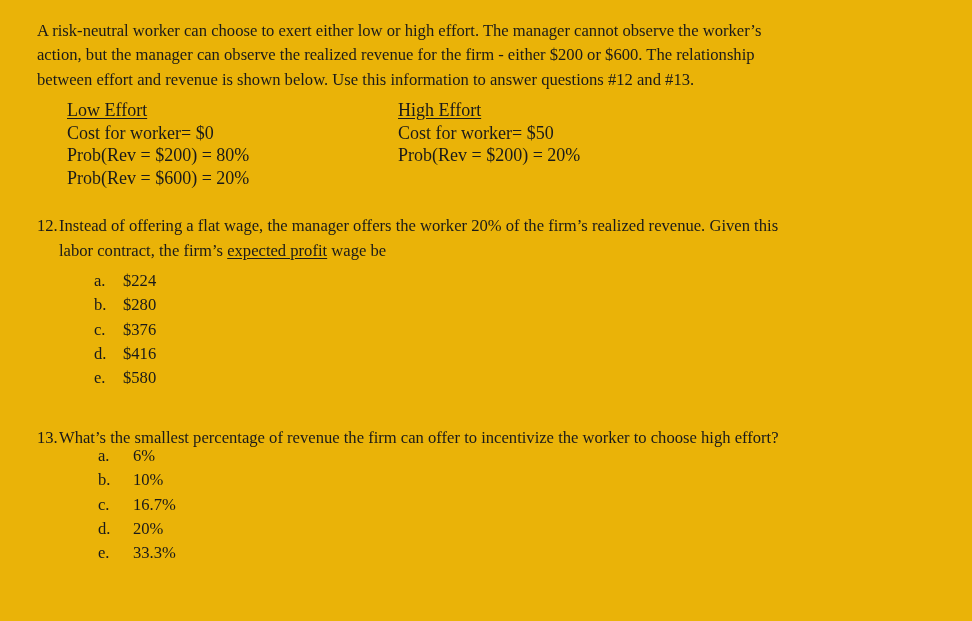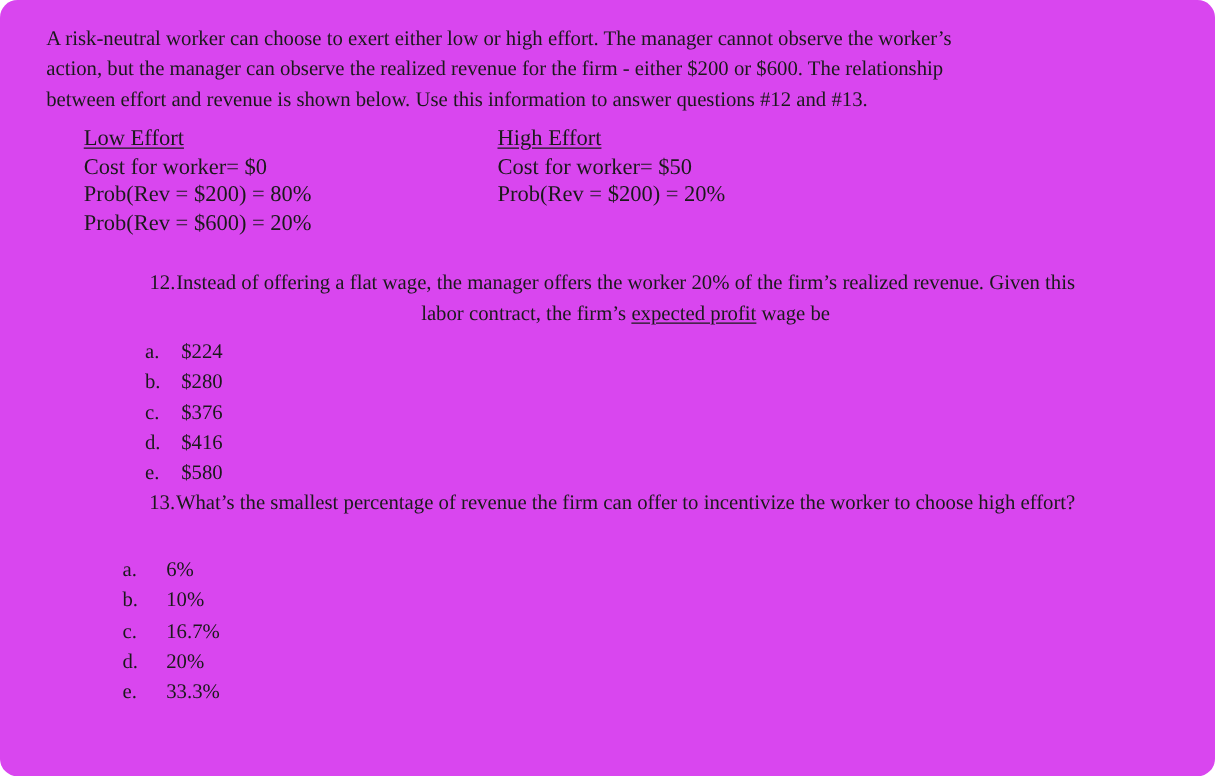--- a/index.html
+++ b/index.html
@@ -13,22 +13,21 @@
     position: relative;
     font-family: "Liberation Serif", "DejaVu Serif", serif;
     color: #1a1a1a;
     overflow: hidden;
     -webkit-font-smoothing: antialiased;
   }
 
   .page {
     position: absolute;
     inset: 0;
-    background: #d946ef;
-    border-radius: 14px;
+    background: #eab308;
   }
 
   
   .intro {
     position: absolute;
     left: 37px;
     top: 19px;
     width: 903px;
     font-size: 16.6px;
     line-height: 24.3px;
@@ -62,40 +61,40 @@
 
   
   .question {
     position: absolute;
     font-size: 16.6px;
     line-height: 24.5px;
   }
   .q-body { display: block; white-space: pre; }
   .q-num { display: inline-block; width: 22px; }
   .q-indent { padding-left: 22px; }
-  .q12 { left: 37px; top: 214px; width: 905px; text-align: center; }
-  .q13 { left: 37px; top: 390px; width: 905px; text-align: center; }
+  .q12 { left: 37px; top: 214px; width: 905px; }
+  .q13 { left: 37px; top: 426px; width: 905px; }
 
   u.underlined {
     text-decoration: underline;
     text-underline-offset: 2px;
   }
 
   
   .options {
     position: absolute;
     font-size: 16.6px;
     line-height: 24.3px;
   }
   .opt-row { display: block; white-space: pre; }
   .opt-letter {
     display: inline-block;
     text-align: left;
   }
-  .options.q12-opts { left: 116px; top: 269px; }
+  .options.q12-opts { left: 94px; top: 269px; }
   .options.q12-opts .opt-letter { width: 29px; }
   .options.q13-opts { left: 98px; top: 444px; }
   .options.q13-opts .opt-letter { width: 35px; }
 </style>
 </head>
 <body>
 
 <div class="page">
 
   <div class="intro">

